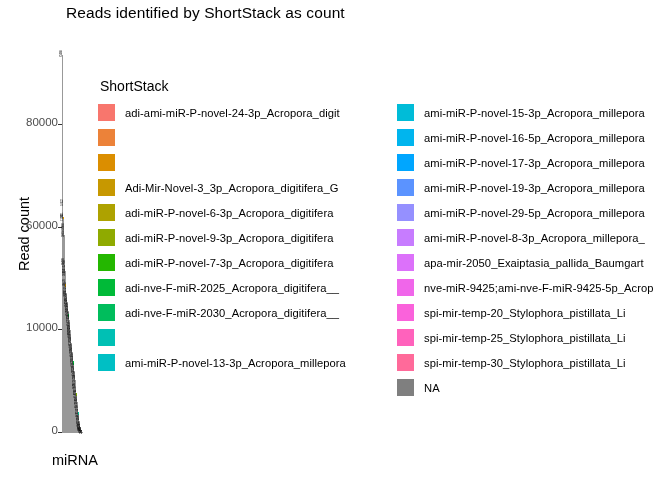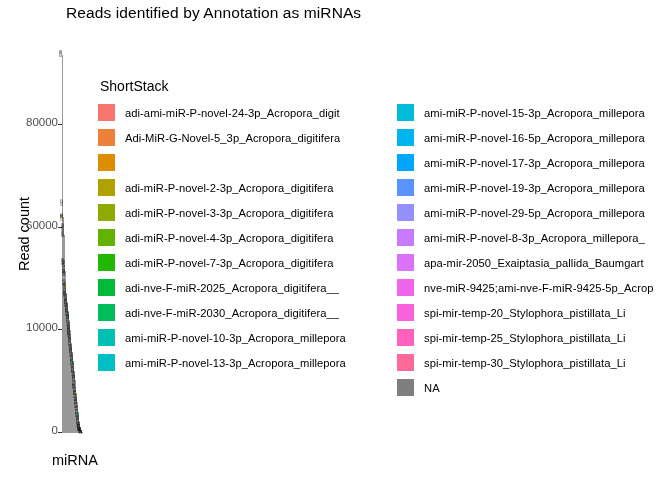--- a/index.html
+++ b/index.html
@@ -105,21 +105,21 @@
     letter-spacing:0.05px;
   }
   .col1 .legend-label{width:268px;}
   .col2 .legend-label{width:268px;}
 </style>
 </head>
 <body>
 
 <div id="root">
 
-  <div class="plot-title">Reads identified by Annotation as miRNAs</div>
+  <div class="plot-title">Reads identified by ShortStack as count</div>
 
   <div class="y-axis-title">Read count</div>
 
   <div class="x-axis-title">miRNA</div>
 
   <div class="ytick-col" id="ytick-col">
       <div class="ytick" style="top: 424px;">0</div>
       <div class="ytick-mark" style="top: 432px;"></div>
       <div class="ytick" style="top: 321.333px;">10000</div>
       <div class="ytick-mark" style="top: 329.333px;"></div>
@@ -267,52 +267,50 @@
   <div class="legend">
     <div class="legend-title">ShortStack</div>
     <div class="legend-cols">
       <div class="legend-col col1" id="legend-col1">
           <div class="legend-row">
             <span class="swatch" style="background: rgb(248, 118, 109);"></span>
             <span class="legend-label">adi-ami-miR-P-novel-24-3p_Acropora_digit</span>
           </div>
           <div class="legend-row">
             <span class="swatch" style="background: rgb(236, 130, 57);"></span>
-            <span class="legend-label">Adi-MiR-G-Novel-5_3p_Acropora_digitifera</span>
           </div>
           <div class="legend-row">
             <span class="swatch" style="background: rgb(219, 142, 0);"></span>
           </div>
           <div class="legend-row">
+            <span class="swatch" style="background: rgb(199, 152, 0);"></span>
+            <span class="legend-label">Adi-Mir-Novel-3_3p_Acropora_digitifera_G</span>
+          </div>
+          <div class="legend-row">
             <span class="swatch" style="background: rgb(174, 162, 0);"></span>
-            <span class="legend-label">adi-miR-P-novel-2-3p_Acropora_digitifera</span>
+            <span class="legend-label">adi-miR-P-novel-6-3p_Acropora_digitifera</span>
           </div>
           <div class="legend-row">
             <span class="swatch" style="background: rgb(143, 170, 0);"></span>
-            <span class="legend-label">adi-miR-P-novel-3-3p_Acropora_digitifera</span>
-          </div>
-          <div class="legend-row">
-            <span class="swatch" style="background: rgb(100, 178, 0);"></span>
-            <span class="legend-label">adi-miR-P-novel-4-3p_Acropora_digitifera</span>
+            <span class="legend-label">adi-miR-P-novel-9-3p_Acropora_digitifera</span>
           </div>
           <div class="legend-row">
             <span class="swatch" style="background: rgb(36, 183, 0);"></span>
             <span class="legend-label">adi-miR-P-novel-7-3p_Acropora_digitifera</span>
           </div>
           <div class="legend-row">
             <span class="swatch" style="background: rgb(0, 186, 56);"></span>
             <span class="legend-label">adi-nve-F-miR-2025_Acropora_digitifera__</span>
           </div>
           <div class="legend-row">
             <span class="swatch" style="background: rgb(0, 189, 92);"></span>
             <span class="legend-label">adi-nve-F-miR-2030_Acropora_digitifera__</span>
           </div>
           <div class="legend-row">
             <span class="swatch" style="background: rgb(0, 192, 180);"></span>
-            <span class="legend-label">ami-miR-P-novel-10-3p_Acropora_millepora</span>
           </div>
           <div class="legend-row">
             <span class="swatch" style="background: rgb(0, 191, 196);"></span>
             <span class="legend-label">ami-miR-P-novel-13-3p_Acropora_millepora</span>
           </div>
         </div>
       <div class="legend-col col2" id="legend-col2">
           <div class="legend-row">
             <span class="swatch" style="background: rgb(0, 188, 216);"></span>
             <span class="legend-label">ami-miR-P-novel-15-3p_Acropora_millepora</span>

